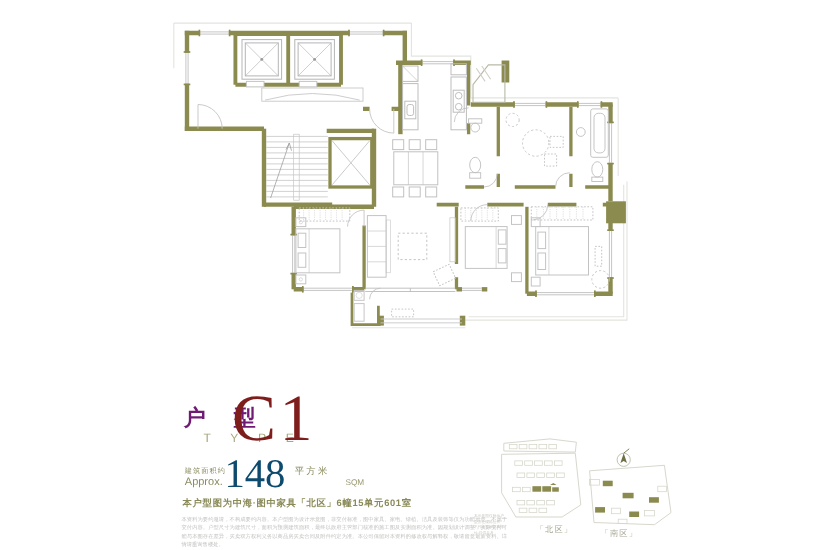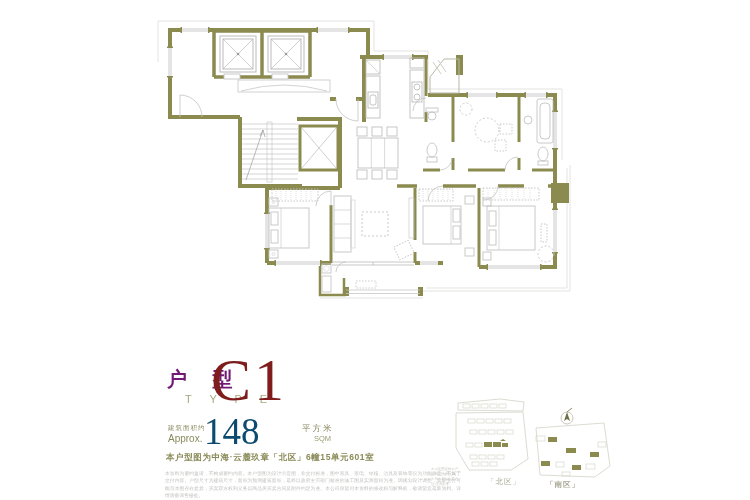--- a/index.html
+++ b/index.html
@@ -9,27 +9,27 @@
   }
   #plan-svg{position:absolute;left:0;top:0;z-index:1;}
   .txt{position:absolute;z-index:2;}
   
   .unit-cn{left:167px;top:366px;font-size:20px;font-weight:600;letter-spacing:10px;color:#701a75;}
   .unit-en{left:168px;top:393px;font-size:11px;font-weight:400;letter-spacing:7.5px;color:#a7a77e;margin-left:17px;}
   .unit-code{left:211px;top:350px;font-size:60px;line-height:1;font-family:"Liberation Serif","DejaVu Serif",serif;color:#7f1d1d;letter-spacing:3px;}
   .area-label-cn{left:168px;top:424px;font-size:6.5px;color:#8a8a5f;letter-spacing:1px;}
   .area-label-en{left:168px;top:433px;font-size:10px;color:#8a8a5f;}
   .area-value{left:204px;top:413px;font-size:37px;line-height:1;font-family:"Liberation Serif","DejaVu Serif",serif;color:#0c4a6e;}
-  .area-unit-cn{left:268px;top:423px;font-size:8.5px;color:#8a8a5f;letter-spacing:2px;margin-left:34px;}
+  .area-unit-cn{left:268px;top:423px;font-size:8.5px;color:#8a8a5f;letter-spacing:2px;}
   .area-unit-en{left:268px;top:434px;font-size:7.5px;color:#9a9a72;padding-left:46px;}
   .location-note{left:166px;top:452px;font-size:8.5px;font-weight:600;color:#8a8a58;letter-spacing:0.6px;}
   .disclaimer{left:165px;top:470px;width:296px;font-size:4.8px;line-height:1.55;color:#c2c2c0;text-align:justify;}
   .map-note{left:431px;top:467px;width:28px;font-size:3.4px;line-height:1.5;color:#c8c8c2;}
   .map-label-north{left:487px;top:477px;font-size:7.5px;color:#a9a996;letter-spacing:1px;text-align:center;}
-  .map-label-south{left:546px;top:480px;font-size:7.5px;color:#a9a996;letter-spacing:1px;font-weight:bold;}
+  .map-label-south{left:546px;top:480px;font-size:7.5px;color:#a9a996;letter-spacing:1px;}
 </style>
 </head>
 <body>
 
 <svg id="plan-svg" width="750" height="500" viewBox="0 0 750 500">
 
   <g stroke="#e3e3e0" stroke-width="1" fill="none">
     <path d="M158,21 H374 M158,21 V62 M374,21 V51 H428 V89 H562 M562,89 V160"></path>
     <path d="M570,165 V291 H423 M567,168 V288 H426"></path>
     <path d="M320,298 H423"></path>
@@ -350,17 +350,17 @@
 </svg>
 
 <div class="txt unit-cn">户 型</div>
 <div class="txt unit-en">T Y P E</div>
 <div class="txt unit-code">C1</div>
 <div class="txt area-label-cn">建筑面积约</div>
 <div class="txt area-label-en">Approx.</div>
 <div class="txt area-value">148</div>
 <div class="txt area-unit-cn">平方米</div>
 <div class="txt area-unit-en">SQM</div>
-<div class="txt location-note">本户型图为中海·云麓玖章「北区」6幢15单元601室</div>
+<div class="txt location-note">本户型图为中海·图中家具「北区」6幢15单元601室</div>
 <div class="txt disclaimer">本资料为要约邀请，不构成要约内容。本户型图为设计示意图，非交付标准，图中家具、家电、绿植、洁具及装饰等仅为功能示意，不属于交付内容。户型尺寸为建筑尺寸，面积为预测建筑面积，最终以政府主管部门核准的施工图及实测面积为准。因规划设计调整，实际交付可能与本图存在差异，买卖双方权利义务以商品房买卖合同及附件约定为准。本公司保留对本资料的修改权与解释权，敬请留意最新资料。详情请垂询售楼处。</div>
 <div class="txt map-note">本示意图仅标示户型所在楼栋位置 不代表实际距离方位 仅供参考</div>
 <div class="txt map-label-north">「北区」</div>
 <div class="txt map-label-south">「南区」</div>
 
 </body></html>

